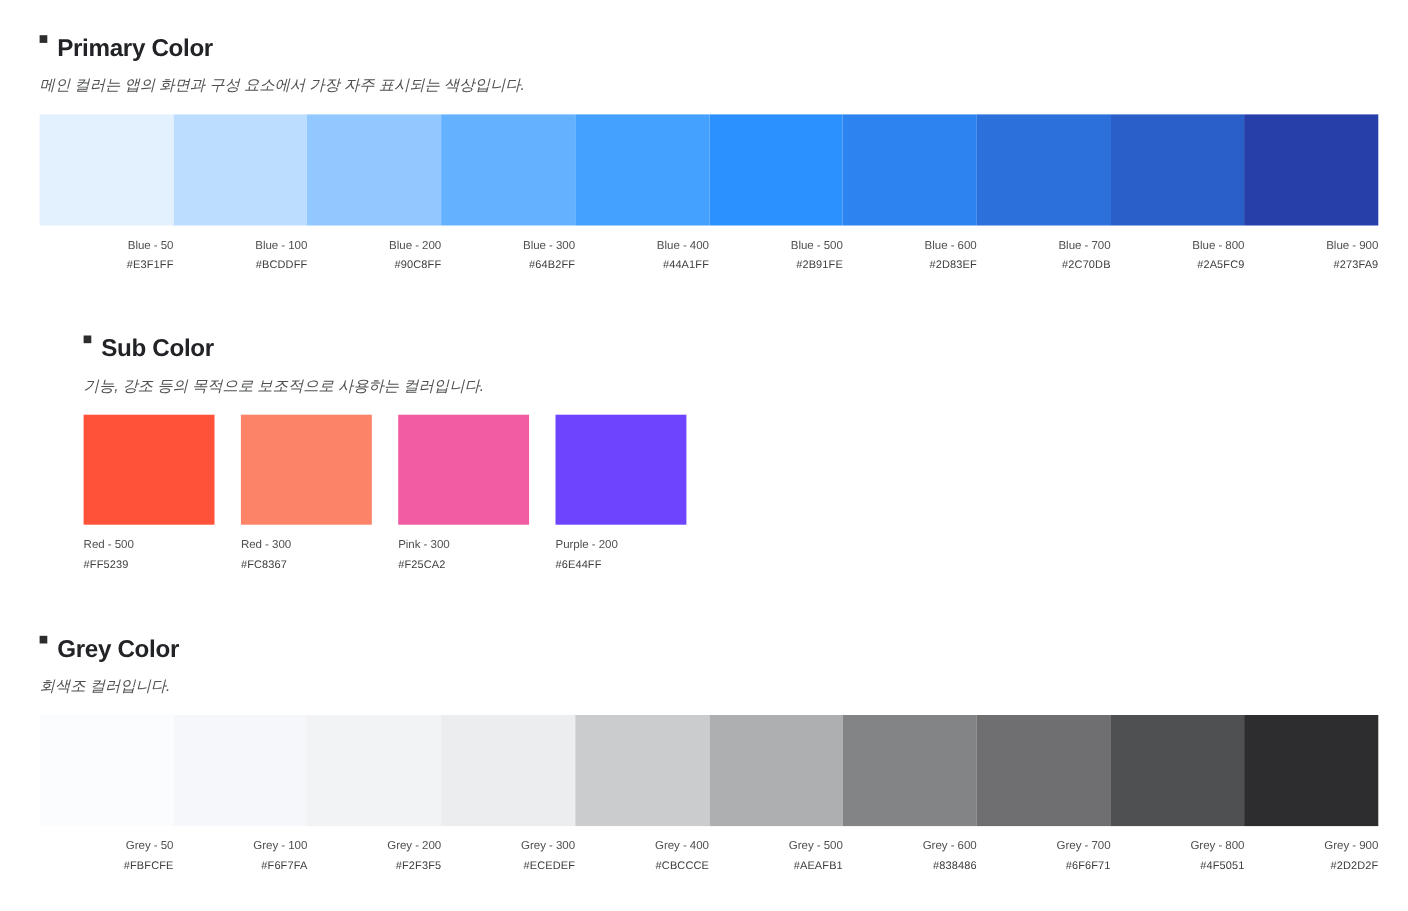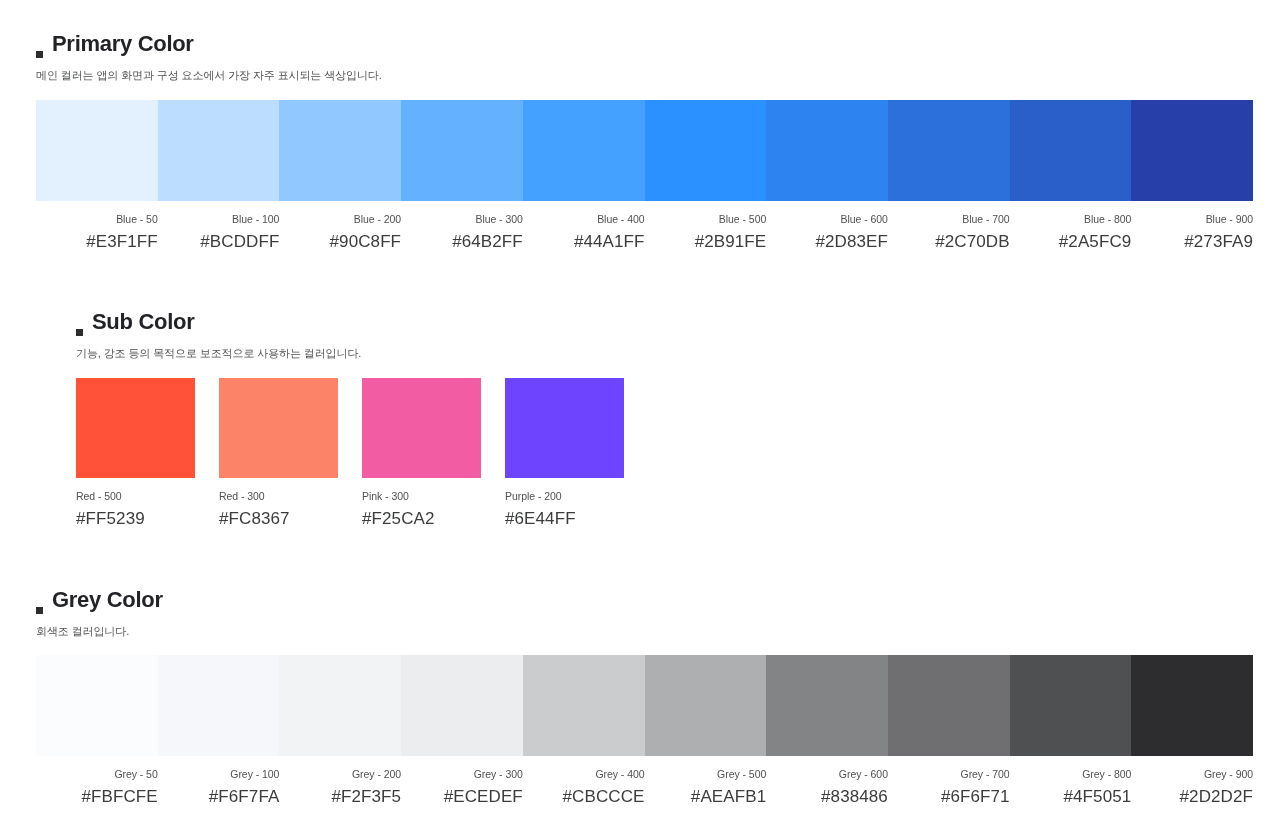--- a/index.html
+++ b/index.html
@@ -26,44 +26,45 @@
   .section {
     padding-left: 36px;
     padding-right: 27px;
   }
   .section-primary { padding-top: 31px; }
   .section-sub     { padding-top: 57px; margin-left: 40px; }
   .section-grey    { padding-top: 58px; }
 
   .section-heading {
     display: flex;
-    align-items: flex-end;
+    align-items: flex-start;
     gap: 9px;
     margin: 0;
     font-size: 22px;
     font-weight: bold;
     letter-spacing: -0.3px;
     color: #222326;
     line-height: 1.2;
   }
   .bullet-square {
     display: inline-block;
     width: 7px;
     height: 7px;
     background: #2d2d2f;
     flex: 0 0 auto;
     position: relative;
     top: 1px;
   }
   .section-desc {
     margin: 11px 0 0 0;
-    font-size: 11px;
+    font-size: 14px;
     line-height: 1.4;
     color: #4f5051;
     letter-spacing: -0.1px;
+    font-style: italic;
   }
 
   
   .ramp {
     display: flex;
     width: 1217px;
     margin-top: 16px;
     text-align: right;
   }
   .ramp .swatch-col {
@@ -92,21 +93,21 @@
 
   .chip-name {
     margin-top: 12px;
     font-size: 10.5px;
     color: #4f5051;
     letter-spacing: -0.05px;
     white-space: nowrap;
   }
   .chip-hex {
     margin-top: 7px;
-    font-size: 17px;
+    font-size: 10px;
     color: #3b3c3e;
     letter-spacing: 0.1px;
     white-space: nowrap;
   }
 </style>
 </head>
 <body>
 
 <div class="page">
 

